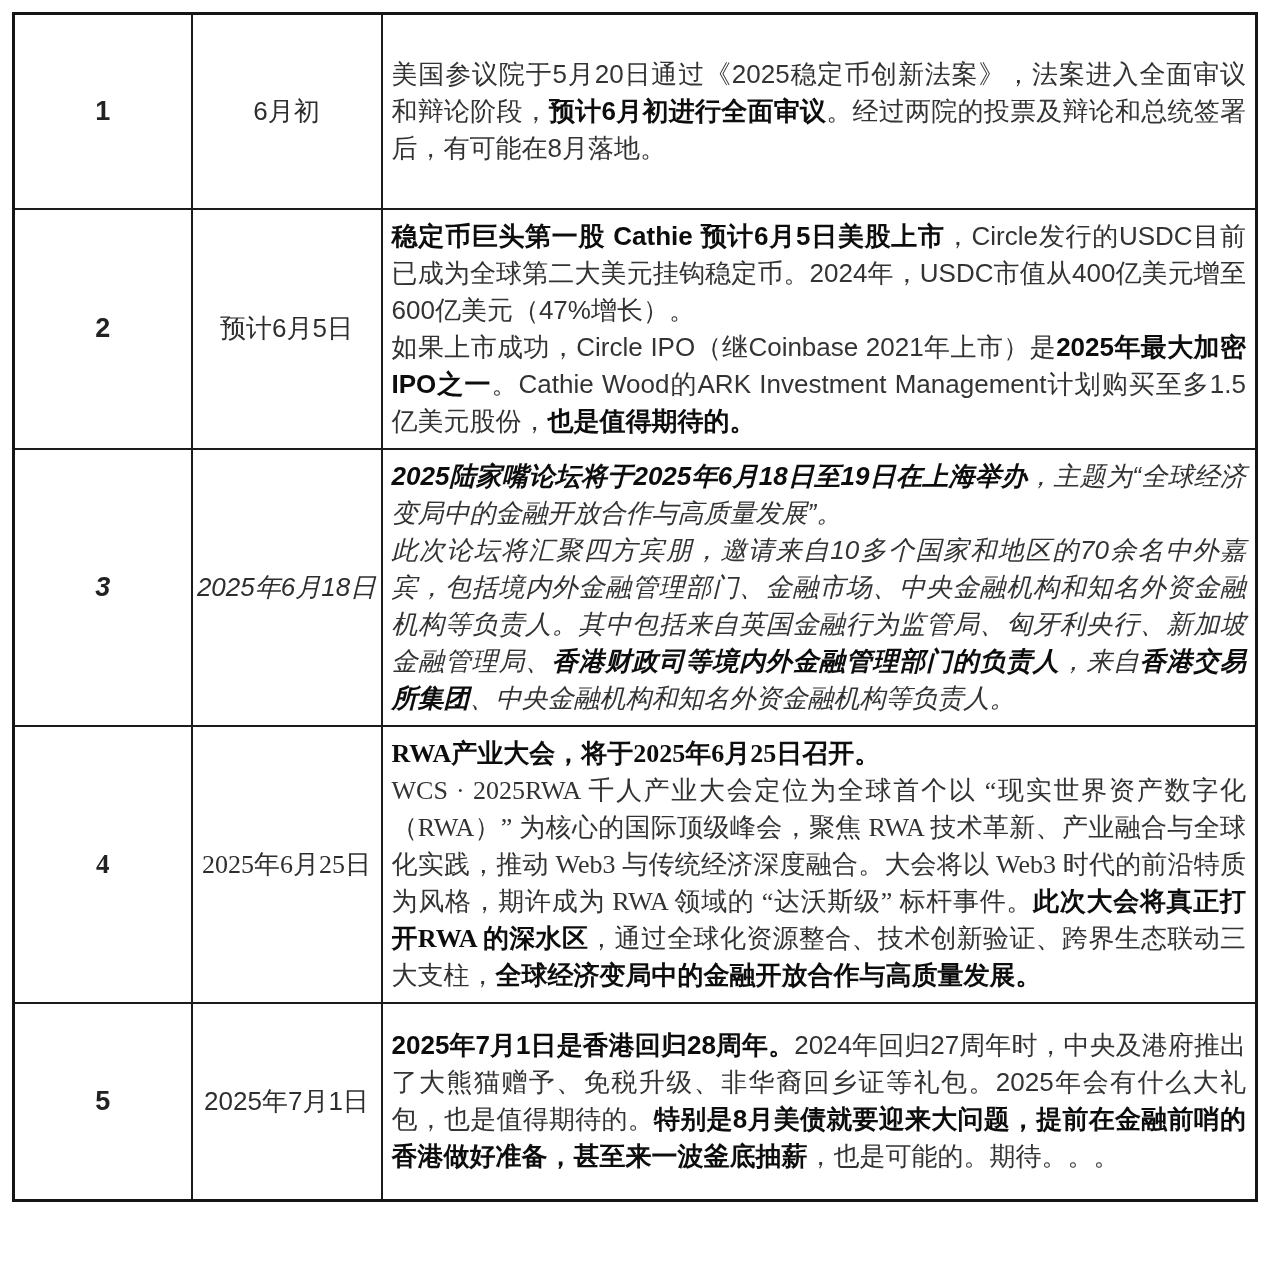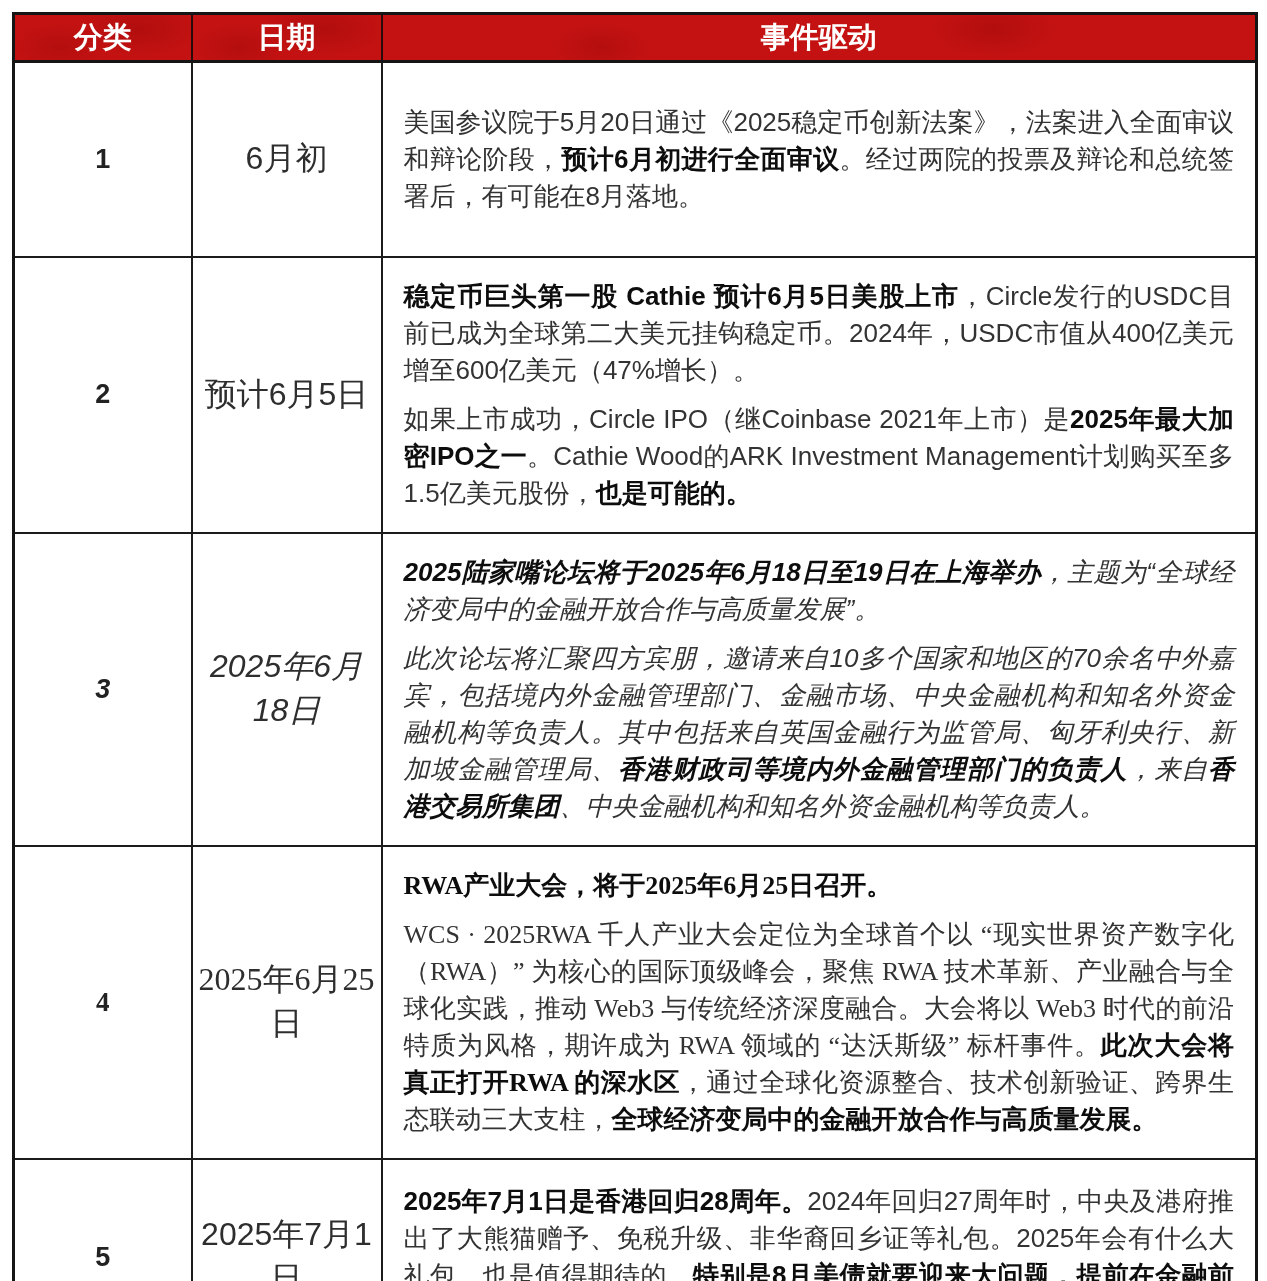--- a/index.html
+++ b/index.html
@@ -64,31 +64,31 @@
     background: #ffffff;
   }
   td.category-cell {
     text-align: center;
     font-size: 27px;
     font-weight: 700;
     color: #222222;
   }
   td.date-cell {
     text-align: center;
-    font-size: 32px;
+    font-size: 26px;
     color: #2e2e2e;
   }
   td.event-cell {
     padding: 8px 9px;
     font-size: 26px;
     line-height: 37px;
     color: #333333;
     text-align: justify;
   }
-  td.event-cell p { margin: 12px; }
+  td.event-cell p { margin: 0; }
   .seg-bold {
     font-weight: 700;
     color: #0d0d0d;
   }
   
   tbody tr:nth-child(1) td { height: 195px; }
   tbody tr:nth-child(2) td { height: 222px; }
   tbody tr:nth-child(3) td { height: 263px; font-style: italic; }
   tbody tr:nth-child(4) td { height: 250px; font-family: Liberation Serif, serif; }
   tbody tr:nth-child(5) td { height: 198px; }
@@ -97,40 +97,35 @@
 <body>
 
 <div class="page">
   <table class="event-table">
     <colgroup>
       <col style="width:178px">
       <col style="width:190px">
       <col style="width:875px">
     </colgroup>
     <thead>
-      <tr class="header-row">
-        <th>分类</th>
-        <th>日期</th>
-        <th>事件驱动</th>
-      </tr>
     </thead>
     <tbody id="rows-body">
         <tr>
           <td class="category-cell">1</td>
           <td class="date-cell">6月初</td>
           <td class="event-cell">
             <p><span>美国参议院于5月20日通过《2025稳定币创新法案》，法案进入全面审议和辩论阶段，</span><span class="seg-bold">预计6月初进行全面审议</span><span>。经过两院的投票及辩论和总统签署后，有可能在8月落地。</span></p>
           </td>
         </tr>
         <tr>
           <td class="category-cell">2</td>
           <td class="date-cell">预计6月5日</td>
           <td class="event-cell">
             <p><span class="seg-bold">稳定币巨头第一股 Cathie 预计6月5日美股上市</span><span>，Circle发行的USDC目前已成为全球第二大美元挂钩稳定币。2024年，USDC市值从400亿美元增至600亿美元（47%增长）。</span></p>
-            <p><span>如果上市成功，Circle IPO（继Coinbase 2021年上市）是</span><span class="seg-bold">2025年最大加密IPO之一</span><span>。Cathie Wood的ARK Investment Management计划购买至多1.5亿美元股份，</span><span class="seg-bold">也是可能的。</span></p>
+            <p><span>如果上市成功，Circle IPO（继Coinbase 2021年上市）是</span><span class="seg-bold">2025年最大加密IPO之一</span><span>。Cathie Wood的ARK Investment Management计划购买至多1.5亿美元股份，</span><span class="seg-bold">也是值得期待的。</span></p>
           </td>
         </tr>
         <tr>
           <td class="category-cell">3</td>
           <td class="date-cell">2025年6月18日</td>
           <td class="event-cell">
             <p><span class="seg-bold">2025陆家嘴论坛将于2025年6月18日至19日在上海举办</span><span>，主题为“全球经济变局中的金融开放合作与高质量发展”。</span></p>
             <p><span>此次论坛将汇聚四方宾朋，邀请来自10多个国家和地区的70余名中外嘉宾，包括境内外金融管理部门、金融市场、中央金融机构和知名外资金融机构等负责人。其中包括来自英国金融行为监管局、匈牙利央行、新加坡金融管理局、</span><span class="seg-bold">香港财政司等境内外金融管理部门的负责人</span><span>，来自</span><span class="seg-bold">香港交易所集团</span><span>、中央金融机构和知名外资金融机构等负责人。</span></p>
           </td>
         </tr>

